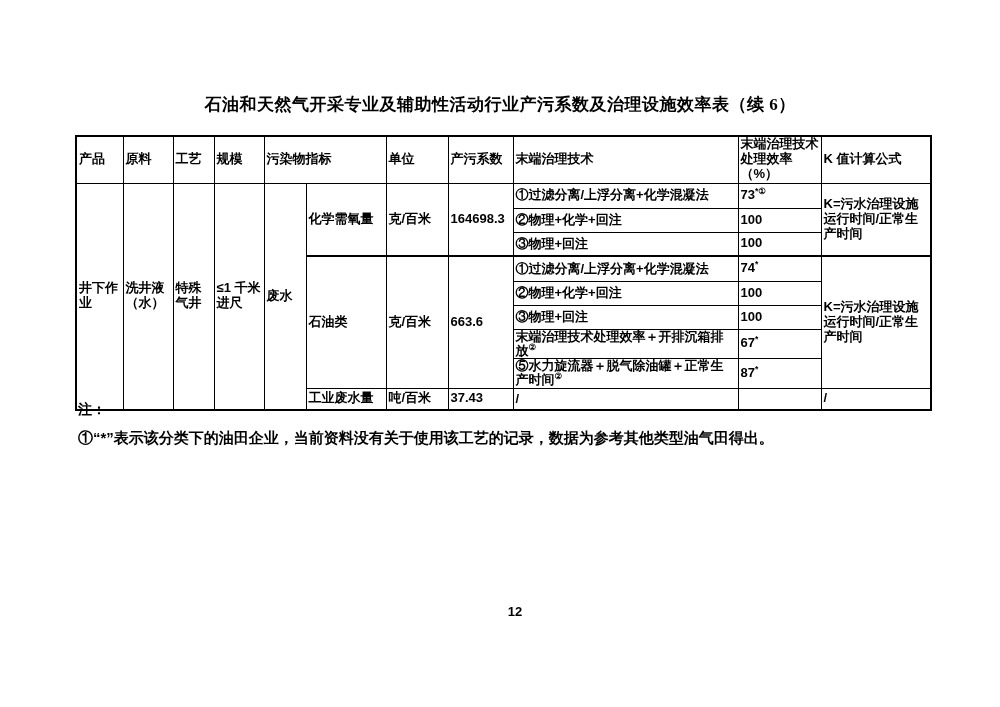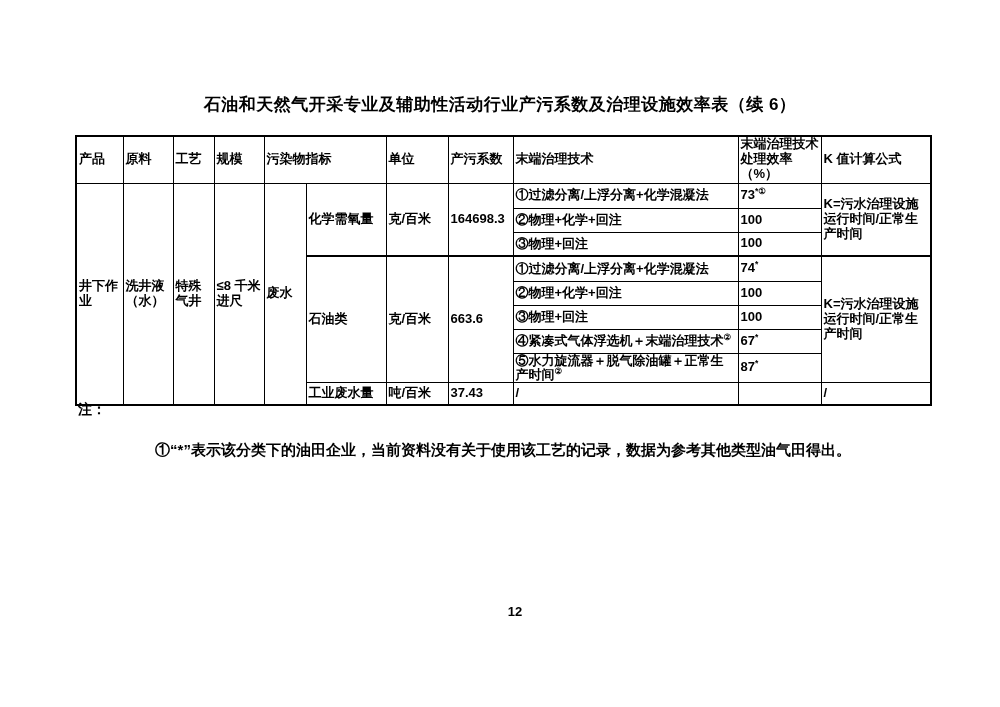--- a/index.html
+++ b/index.html
@@ -9,20 +9,21 @@
     font-family: "Liberation Sans", sans-serif;
     color: #000000;
     font-weight: bold;
   }
   .doc-title {
     position: absolute;
     top: 93px; left: 0; width: 1000px;
     text-align: center;
     font-size: 17px;
     letter-spacing: 0.5px;
+    font-family: Liberation Serif, serif;
   }
   .table-wrap { position: absolute; top: 135px; left: 75px; }
   table {
     border-collapse: collapse;
     table-layout: fixed;
     width: 855px;
     border: 2px solid #000;
   }
   th, td {
     border: 1px solid #000;
@@ -41,21 +42,21 @@
     font-size: 8.5px;
     line-height: 0;
   }
   td.treat { line-height: 1.1; margin-top: 48px; }
   .notes {
     position: absolute;
     top: 401px; left: 78px; width: 850px;
     font-size: 15px;
   }
   .notes .note-label { font-size: 14px; }
-  .notes .note-items { margin-top: 21px; text-align: center; }
+  .notes .note-items { margin-top: 9px; }
   .notes .note-item { line-height: 19px; }
   .page-number {
     position: absolute;
     top: 604px; left: 0; width: 1000px;
     text-align: center;
     font-size: 13px;
     padding-left: 30px;
   }
 </style>
 </head>
@@ -90,21 +91,21 @@
       <th>产污系数</th>
       <th>末端治理技术</th>
       <th>末端治理技术处理效率（%）</th>
       <th>K 值计算公式</th>
     </tr>
 
     <tr style="height:25px">
       <td rowspan="9">井下作业</td>
       <td rowspan="9">洗井液（水）</td>
       <td rowspan="9">特殊气井</td>
-      <td rowspan="9">≤8 千米进尺</td>
+      <td rowspan="9">≤1 千米进尺</td>
       <td rowspan="9">废水</td>
       <td rowspan="3">化学需氧量</td>
       <td rowspan="3">克/百米</td>
       <td rowspan="3">164698.3</td>
       <td class="treat"><span>①过滤分离/上浮分离+化学混凝法</span><span class="sup"></span></td>
       <td><span>73</span><span class="sup">*①</span></td>
       <td rowspan="3">K=污水治理设施运行时间/正常生产时间</td>
     </tr>
     <tr style="height:24px">
       <td class="treat"><span>②物理+化学+回注</span><span class="sup"></span></td>
@@ -125,21 +126,21 @@
     </tr>
     <tr style="height:24px">
       <td class="treat"><span>②物理+化学+回注</span><span class="sup"></span></td>
       <td><span>100</span><span class="sup"></span></td>
     </tr>
     <tr style="height:24px">
       <td class="treat"><span>③物理+回注</span><span class="sup"></span></td>
       <td><span>100</span><span class="sup"></span></td>
     </tr>
     <tr style="height:24px">
-      <td class="treat"><span>④紧凑式气体浮选机＋末端治理技术</span><span class="sup">②</span></td>
+      <td class="treat"><span>末端治理技术处理效率＋开排沉箱排放</span><span class="sup">②</span></td>
       <td><span>67</span><span class="sup">*</span></td>
     </tr>
     <tr style="height:26px">
       <td class="treat"><span>⑤水力旋流器＋脱气除油罐＋正常生产时间</span><span class="sup">②</span></td>
       <td><span>87</span><span class="sup">*</span></td>
     </tr>
 
     <tr style="height:22px">
       <td>工业废水量</td>
       <td>吨/百米</td>

